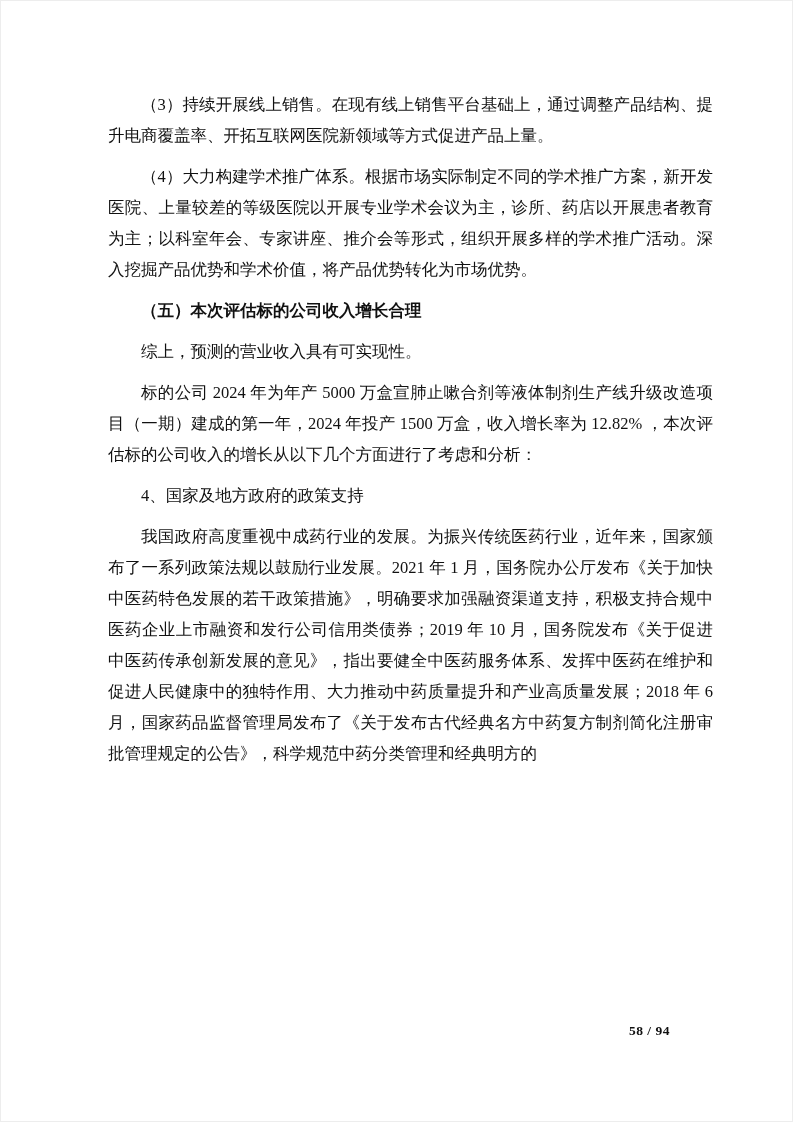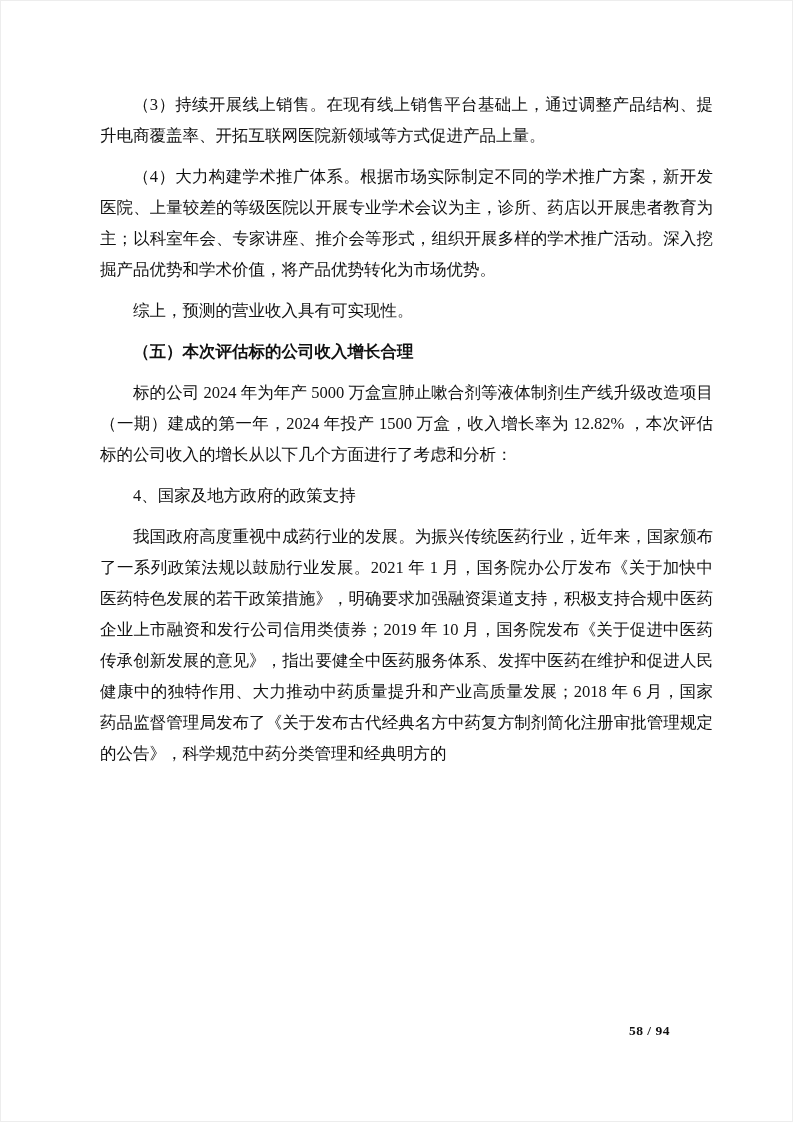--- a/index.html
+++ b/index.html
@@ -18,21 +18,21 @@
     color: #111111;
     overflow: hidden;
   }
   .content {
     position: absolute;
     left: 96px;
     top: 88px;
     width: 616px;
   }
   .para {
-    margin: 0 0 10px 3px;
+    margin: 0 0 10px 11px;
     font-size: 16.5px;
     line-height: 31px;
     text-align: justify;
     text-indent: 33px;
     word-break: break-all;
   }
   .heading {
     font-weight: bold;
   }
   .page-number {
@@ -45,20 +45,20 @@
     margin-top: 40px;
   }
 </style>
 </head>
 <body>
 
 <div class="page">
   <div class="content">
     <p class="para">（3）持续开展线上销售。在现有线上销售平台基础上，通过调整产品结构、提升电商覆盖率、开拓互联网医院新领域等方式促进产品上量。</p>
     <p class="para">（4）大力构建学术推广体系。根据市场实际制定不同的学术推广方案，新开发医院、上量较差的等级医院以开展专业学术会议为主，诊所、药店以开展患者教育为主；以科室年会、专家讲座、推介会等形式，组织开展多样的学术推广活动。深入挖掘产品优势和学术价值，将产品优势转化为市场优势。</p>
+    <p class="para heading">（五）本次评估标的公司收入增长合理</p>
     <p class="para">综上，预测的营业收入具有可实现性。</p>
-    <p class="para heading">（五）本次评估标的公司收入增长合理</p>
     <p class="para">标的公司 2024 年为年产 5000 万盒宣肺止嗽合剂等液体制剂生产线升级改造项目（一期）建成的第一年，2024 年投产 1500 万盒，收入增长率为 12.82% ，本次评估标的公司收入的增长从以下几个方面进行了考虑和分析：</p>
     <p class="para">4、国家及地方政府的政策支持</p>
     <p class="para">我国政府高度重视中成药行业的发展。为振兴传统医药行业，近年来，国家颁布了一系列政策法规以鼓励行业发展。2021 年 1 月，国务院办公厅发布《关于加快中医药特色发展的若干政策措施》，明确要求加强融资渠道支持，积极支持合规中医药企业上市融资和发行公司信用类债券；2019 年 10 月，国务院发布《关于促进中医药传承创新发展的意见》，指出要健全中医药服务体系、发挥中医药在维护和促进人民健康中的独特作用、大力推动中药质量提升和产业高质量发展；2018 年 6 月，国家药品监督管理局发布了《关于发布古代经典名方中药复方制剂简化注册审批管理规定的公告》，科学规范中药分类管理和经典明方的</p>
   </div>
   <div class="page-number">58 / 94</div>
 </div>
 
 </body></html>

